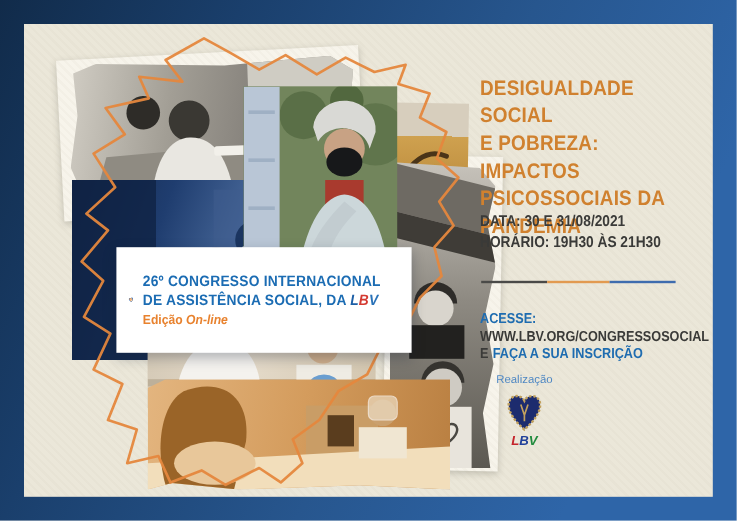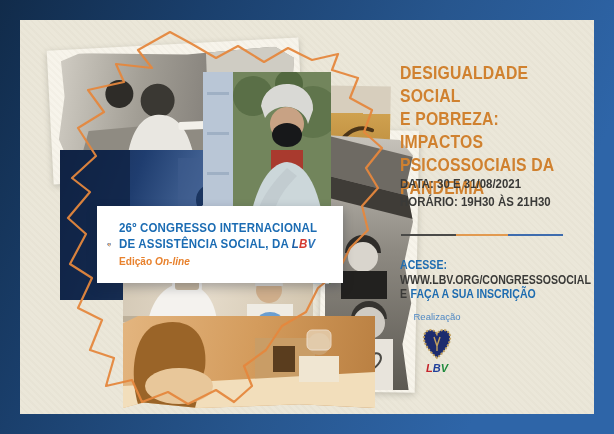--- a/index.html
+++ b/index.html
@@ -30,21 +30,21 @@
     clip-path:polygon(0 0,85% 2%,100% 8%,92% 20%,100% 34%,90% 50%,98% 66%,88% 82%,95% 100%,0 100%);}
   .man{left:183px;top:52px;width:128px;height:212px;z-index:3;background:#72855c;}
   .vaccine{left:103px;top:240px;width:190px;height:80px;z-index:3;
     background:linear-gradient(100deg,#d4c9b6 0%,#e4dac9 45%,#d2c5ae 100%);}
   .sepia{left:103px;top:296px;width:252px;height:92px;z-index:3;
     background:linear-gradient(100deg,#e3b57f 0%,#d49c5d 50%,#b97f41 100%);
     clip-path:polygon(0 8%,6% 0,100% 0,100% 100%,70% 96%,30% 100%,8% 94%,0 100%);}
   .map{position:absolute;left:0;top:0;z-index:4;pointer-events:none;}
 
   
-  .badge{position:absolute;left:77px;top:186px;width:246px;height:77px;background:#ffffff;z-index:6;
+  .badge{position:absolute;left:77px;top:186px;width:246px;height:88px;background:#ffffff;z-index:6;
     box-shadow:0 4px 10px rgba(20,30,50,.3);display:flex;align-items:center;padding:6px 8px 6px 10px;box-sizing:border-box;gap:8px;}
   .badge-text{flex:1;transform:scaleX(.92);transform-origin:left center;white-space:nowrap;}
   .bt1,.bt2{font-weight:bold;font-size:12.5px;line-height:16px;color:#1b6cb3;letter-spacing:.2px;}
   .bt3{font-weight:bold;font-size:11px;line-height:15px;color:#e8822e;margin-top:2px;}
   .bt3 .edv{font-style:italic;}
   .lbv-inline span{font-style:italic;font-weight:bold;}
   .lbv-inline .c0{color:#1d5fa6}.lbv-inline .c1{color:#d43a31}.lbv-inline .c2{color:#2a72b8}
 
   
   .panel{position:absolute;inset:0;z-index:5;}

